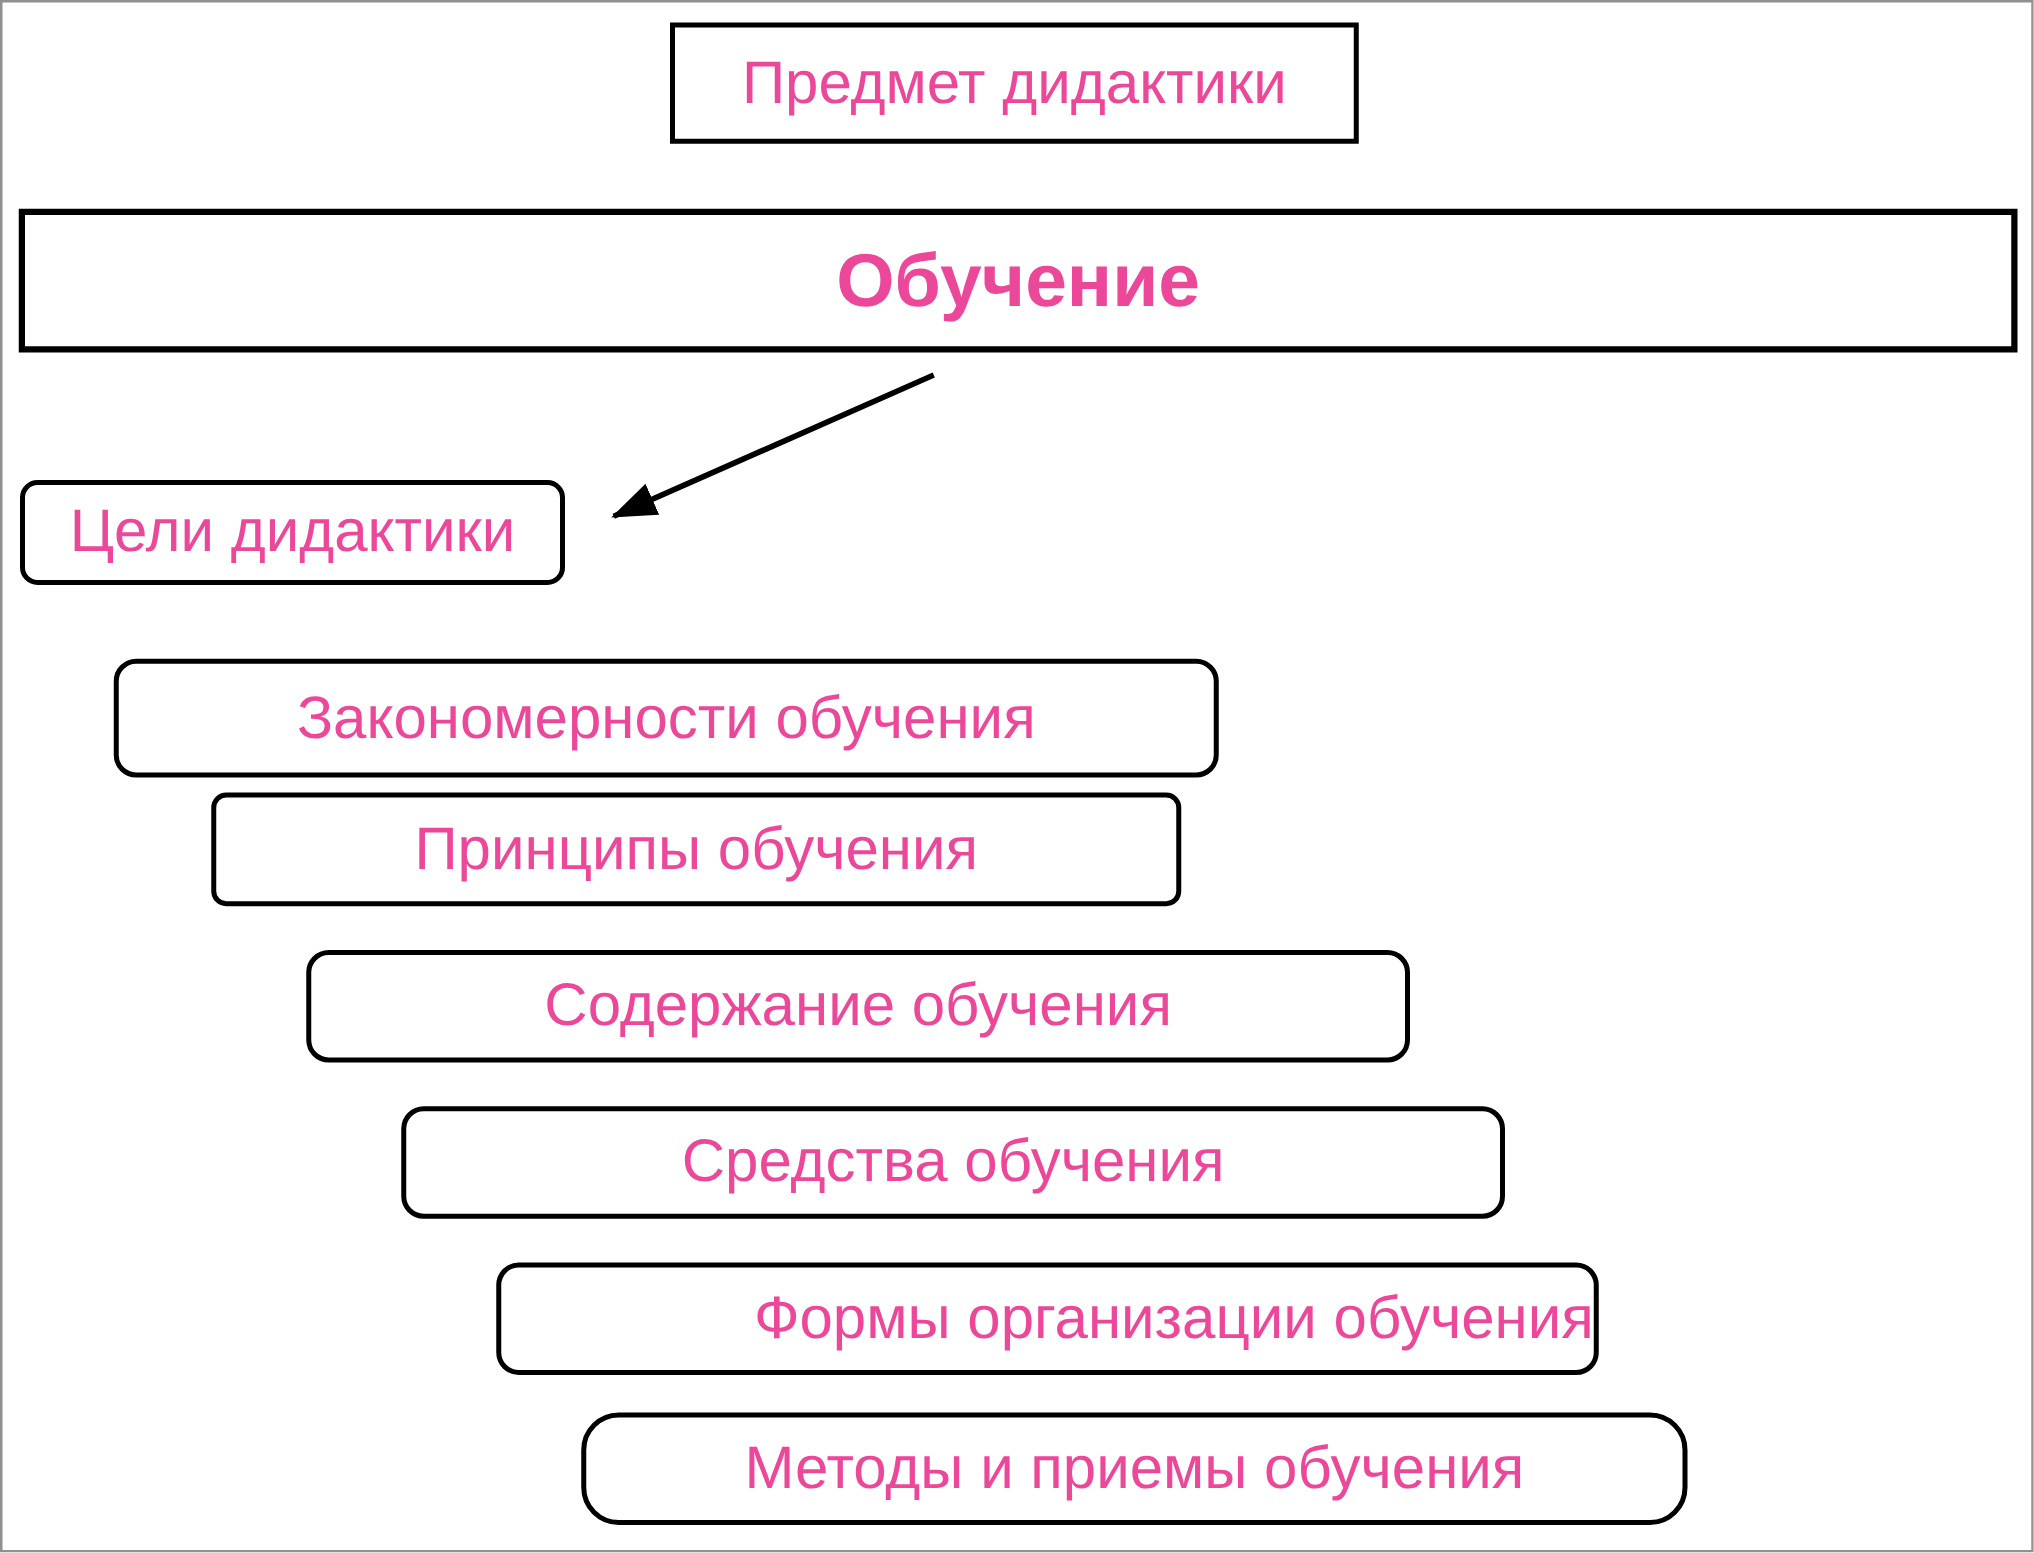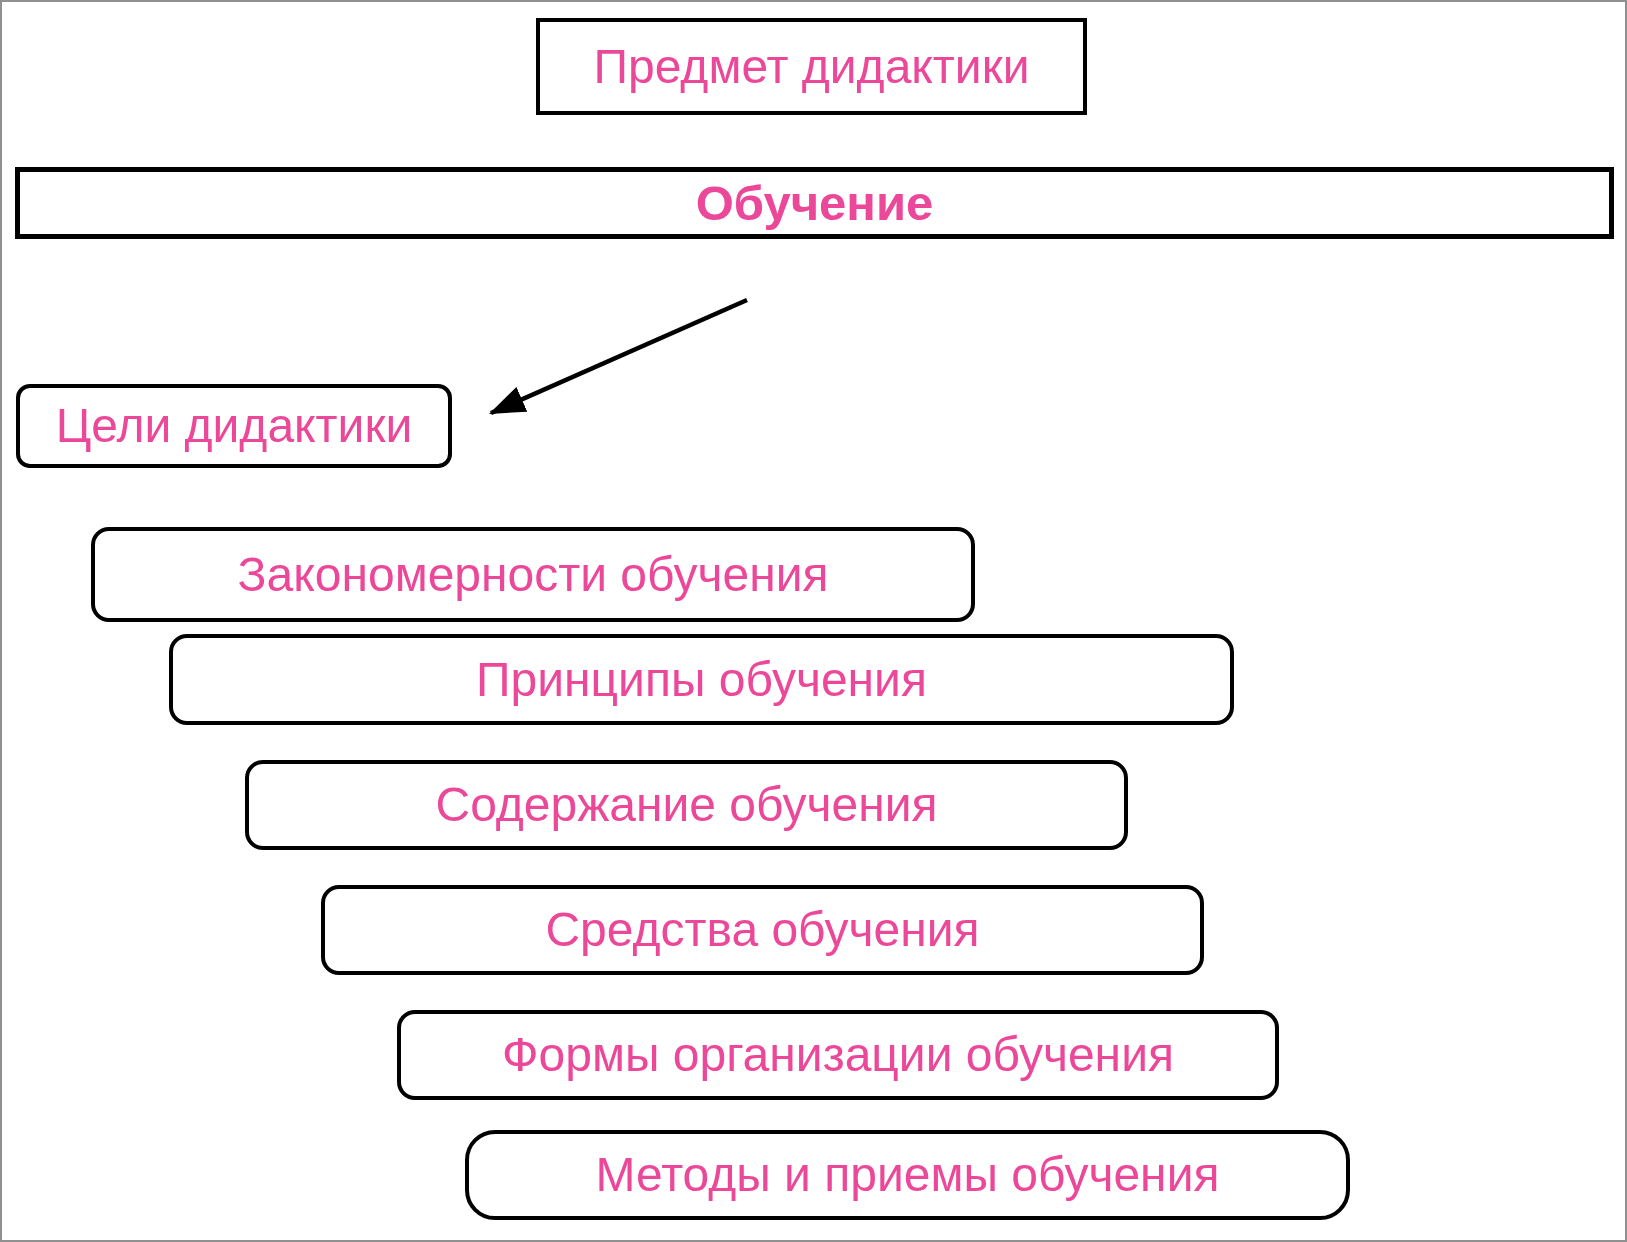--- a/index.html
+++ b/index.html
@@ -28,37 +28,37 @@
     text-align: center;
     white-space: nowrap;
     line-height: 1;
   }
   #title-box {
     left: 534px; top: 16px; width: 551px; height: 97px;
     border: 4px solid #000000;
     font-size: 48px;
   }
   #main-box {
-    left: 13px; top: 165px; width: 1599px; height: 72px;
+    left: 13px; top: 165px; width: 1599px; height: 115px;
     border: 5px solid #000000;
-    font-size: 49px;
+    font-size: 60px;
     font-weight: bold;
     align-items: center;
   }
   .rounded {
     border: 4px solid #000000;
     border-radius: 18px;
     font-size: 48px;
   }
   #cascade-0 { left: 14px;  top: 382px;  width: 436px; height: 84px; border-radius: 14px; }
   #cascade-1 { left: 89px;  top: 505px;  width: 884px; height: 95px; margin-top: 20px; }
-  #cascade-2 { left: 167px; top: 632px;  width: 1065px; height: 91px; }
+  #cascade-2 { left: 167px; top: 632px;  width: 776px; height: 91px; border-radius: 12px; }
   #cascade-3 { left: 243px; top: 758px;  width: 883px; height: 90px; }
   #cascade-4 { left: 319px; top: 883px;  width: 883px; height: 90px; align-items: center; }
-  #cascade-5 { left: 395px; top: 1008px; width: 882px; height: 90px; }
+  #cascade-5 { left: 395px; top: 1008px; width: 882px; height: 90px; justify-content: flex-end; }
   #cascade-6 { left: 463px; top: 1128px; width: 885px; height: 90px; border-radius: 30px; }
   #arrow-svg {
     position: absolute;
     left: 465px; top: 285px;
   }
 </style>
 </head>
 <body>
 
 <div id="canvas">

